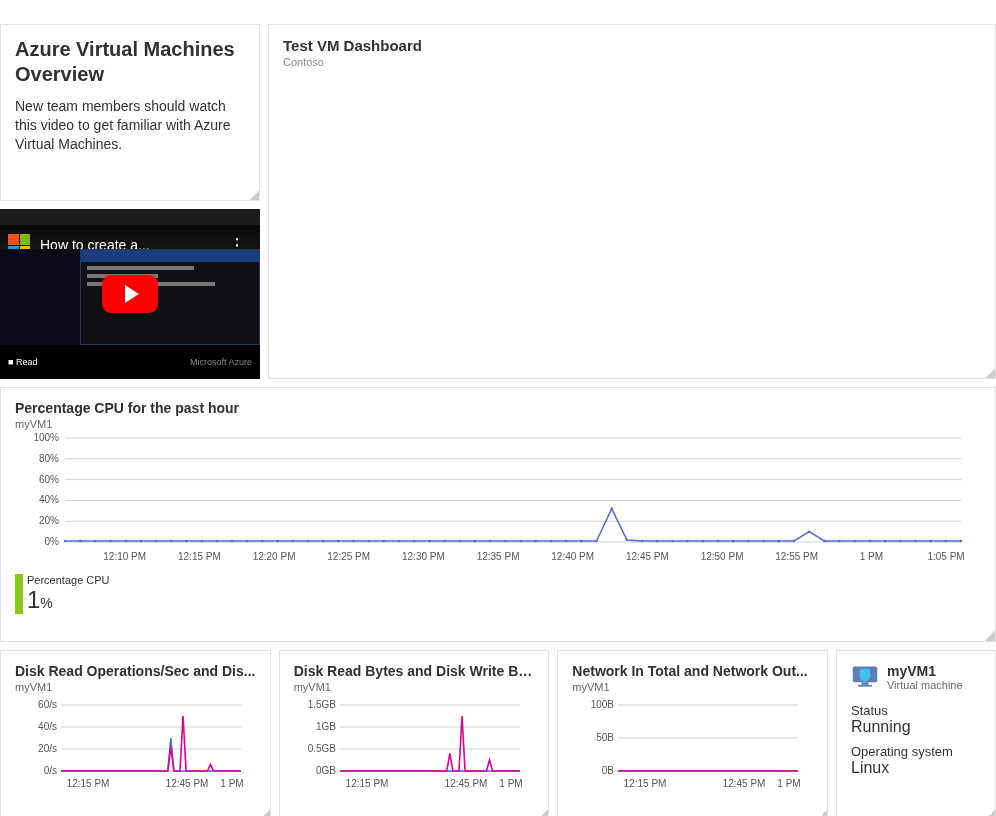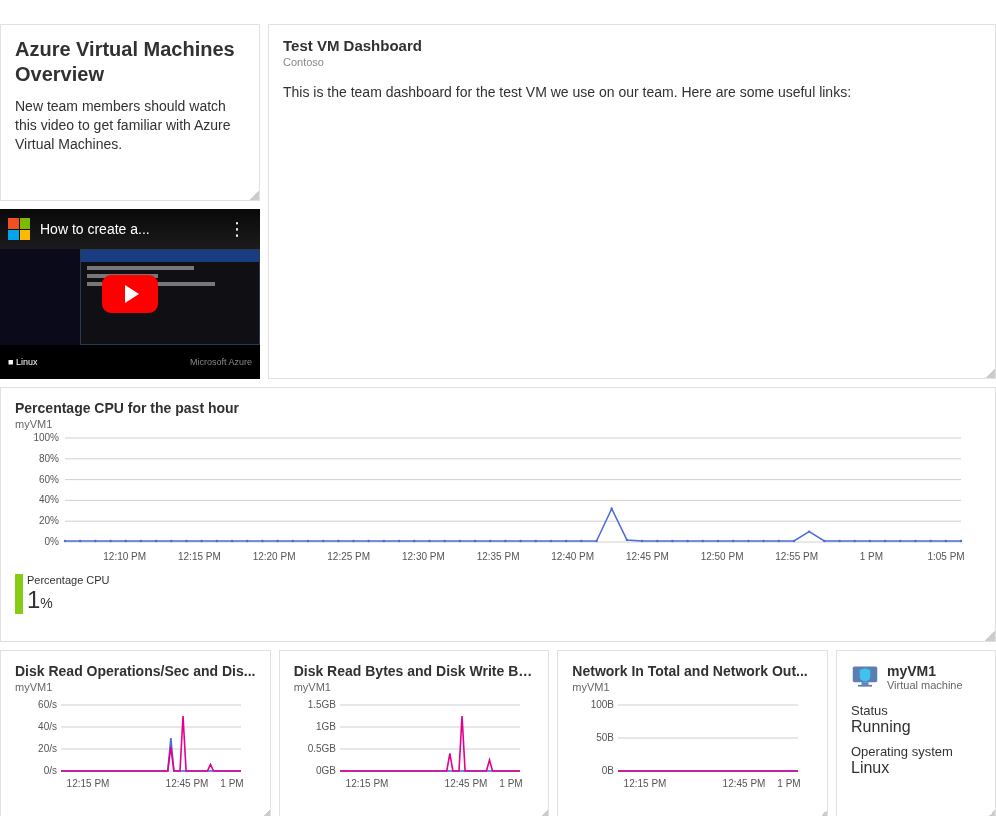--- a/index.html
+++ b/index.html
@@ -47,21 +47,21 @@
   h2.overview-title { font-size: 20px; font-weight: 700; line-height: 1.25; margin-bottom: 10px;}
   .overview-text { font-size: 14px; line-height: 1.35; }
   
   .video-thumb {
     width: 100%; height: 100%;
     background: #1b1b1b;
     position: relative;
     overflow: hidden;
   }
   .video-top {
-    position: absolute; top:0; left:0; right:0; height:40px;
+    position: absolute; top:16px; left:0; right:0; height:40px;
     background: linear-gradient(#000000aa, transparent);
     display:flex; align-items:center; gap:10px; padding:6px 8px;
   }
   .win-logo { width:22px; height:22px; display:grid; grid-template: 1fr 1fr / 1fr 1fr; gap:1px;}
   .win-logo span:nth-child(1){background:#f25022;}
   .win-logo span:nth-child(2){background:#7fba00;}
   .win-logo span:nth-child(3){background:#00a4ef;}
   .win-logo span:nth-child(4){background:#ffb900;}
   .video-title { color:#fff; font-size:14px; flex:1; white-space:nowrap; overflow:hidden; text-overflow:ellipsis;}
   .video-dots { color:#fff; font-size:18px; letter-spacing:2px; margin-right:4px;}
@@ -141,31 +141,30 @@
       <div class="video-body">
         <div class="video-people"></div>
         <div class="video-term">
           <div class="t-bar"></div>
           <div class="t-line"></div>
             <div class="t-line" style="width:40%"></div>
             <div class="t-line" style="width:72%"></div>
         </div>
       </div>
       <div class="video-bottombar">
-        <span class="ms-azure">■ Linux</span>
+        <span class="ms-azure">■ Read</span>
         <span class="ms-azure-right">Microsoft Azure</span>
       </div>
       <div class="play-btn"></div>
     </div>
   </div>
 
   <div class="tile dashboard-tile">
     <div class="dash-title">Test VM Dashboard</div>
     <div class="dash-sub">Contoso</div>
-    <div class="dash-desc">This is the team dashboard for the test VM we use on our team. Here are some useful links:</div>
     <div class="corner"></div>
   </div>
 
   <div class="tile cpu-tile">
     <div class="chart-title">Percentage CPU for the past hour</div>
     <div class="chart-sub">myVM1</div>
     <svg id="cpu-svg" class="chart-svg" width="952" height="140">
         <line x1="50" y1="112" x2="946" y2="112" class="axis-line"></line>
         <text x="44" y="115" text-anchor="end" class="axis-text">0%</text>
         <line x1="50" y1="91.2" x2="946" y2="91.2" class="axis-line"></line>

